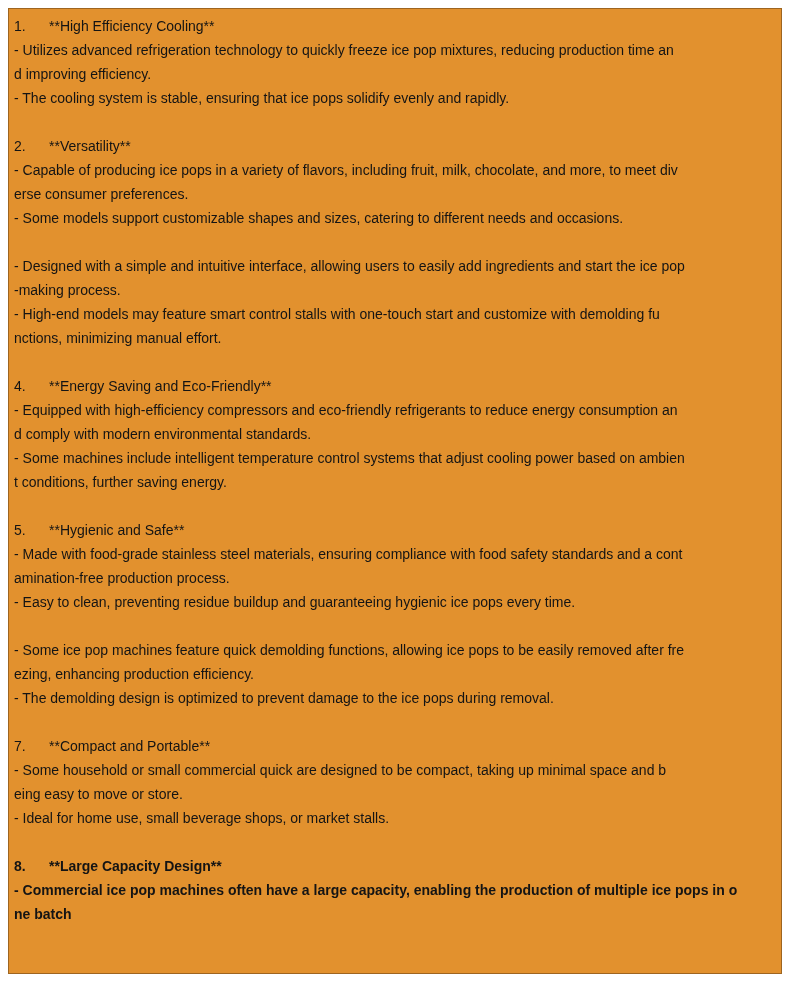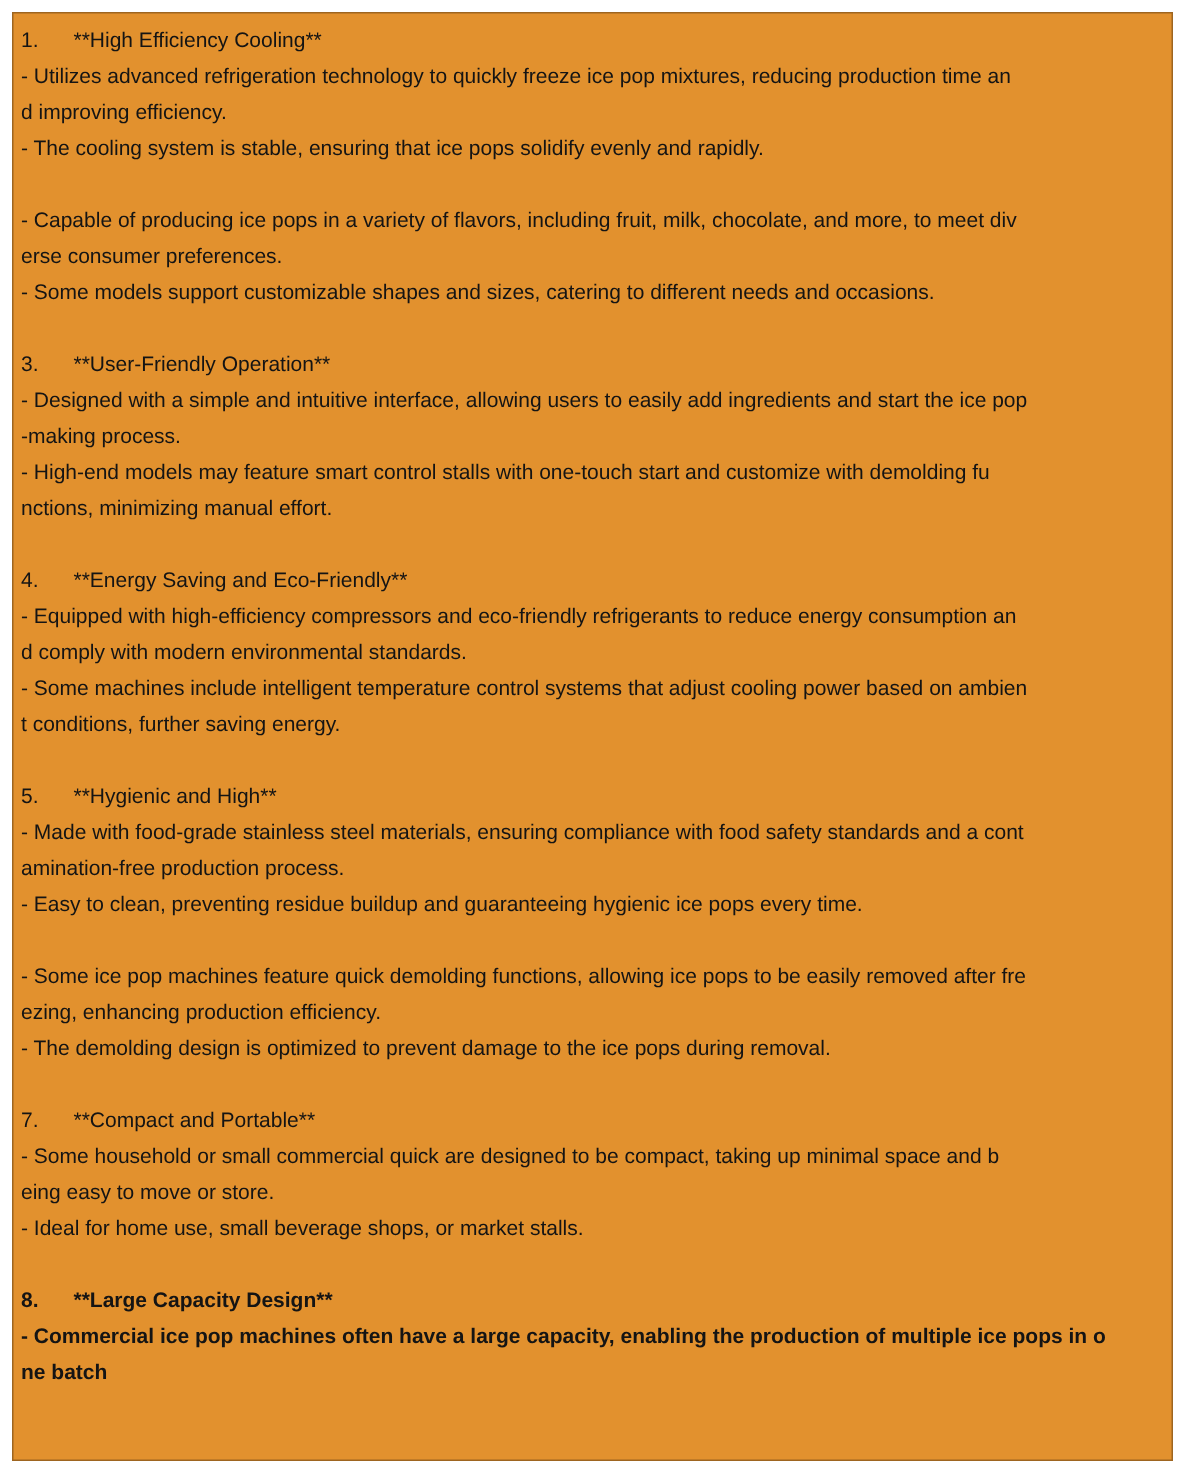--- a/index.html
+++ b/index.html
@@ -47,48 +47,48 @@
   <div class="item">
     <div class="item-head">
       <span class="num">1.</span><span class="title">**High Efficiency Cooling**</span>
     </div>
     <div class="item-body">- Utilizes advanced refrigeration technology to quickly freeze ice pop mixtures, reducing production time an
 d improving efficiency.
 - The cooling system is stable, ensuring that ice pops solidify evenly and rapidly.</div>
   </div>
 
   <div class="item">
+    <div class="item-head">
+      <span class="num">2.</span><span class="title">**Versatility**</span>
+    </div>
     <div class="item-body">- Capable of producing ice pops in a variety of flavors, including fruit, milk, chocolate, and more, to meet div
 erse consumer preferences.
 - Some models support customizable shapes and sizes, catering to different needs and occasions.</div>
   </div>
 
   <div class="item">
-    <div class="item-head">
-      <span class="num">3.</span><span class="title">**User-Friendly Operation**</span>
-    </div>
     <div class="item-body">- Designed with a simple and intuitive interface, allowing users to easily add ingredients and start the ice pop
 -making process.
 - High-end models may feature smart control stalls with one-touch start and customize with demolding fu
 nctions, minimizing manual effort.</div>
   </div>
 
   <div class="item">
     <div class="item-head">
       <span class="num">4.</span><span class="title">**Energy Saving and Eco-Friendly**</span>
     </div>
     <div class="item-body">- Equipped with high-efficiency compressors and eco-friendly refrigerants to reduce energy consumption an
 d comply with modern environmental standards.
 - Some machines include intelligent temperature control systems that adjust cooling power based on ambien
 t conditions, further saving energy.</div>
   </div>
 
   <div class="item">
     <div class="item-head">
-      <span class="num">5.</span><span class="title">**Hygienic and High**</span>
+      <span class="num">5.</span><span class="title">**Hygienic and Safe**</span>
     </div>
     <div class="item-body">- Made with food-grade stainless steel materials, ensuring compliance with food safety standards and a cont
 amination-free production process.
 - Easy to clean, preventing residue buildup and guaranteeing hygienic ice pops every time.</div>
   </div>
 
   <div class="item">
     <div class="item-body">- Some ice pop machines feature quick demolding functions, allowing ice pops to be easily removed after fre
 ezing, enhancing production efficiency.
 - The demolding design is optimized to prevent damage to the ice pops during removal.</div>

